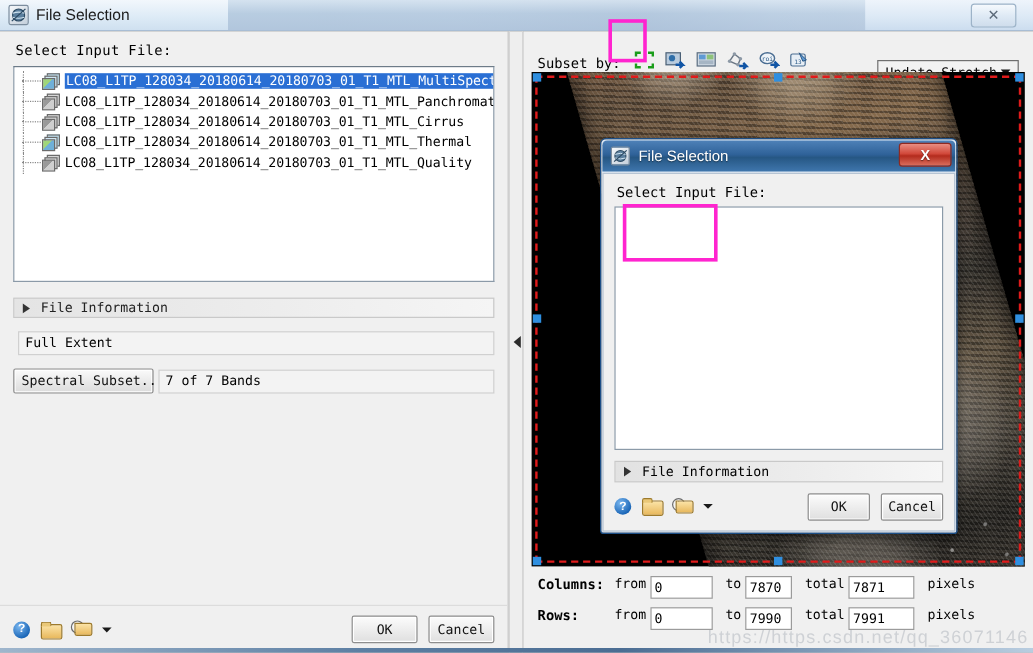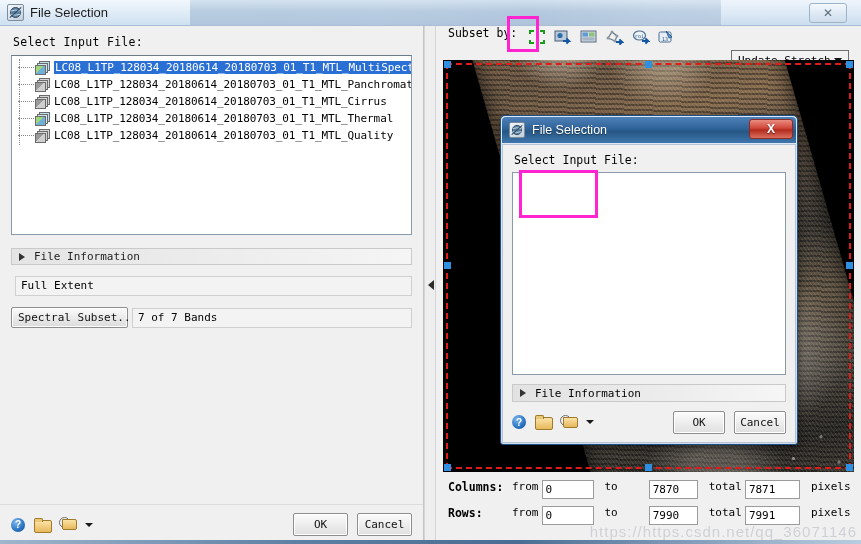--- a/index.html
+++ b/index.html
@@ -148,21 +148,21 @@
     border-left:1px solid #d5d5d5; border-right:1px solid #d5d5d5;
   }
   #splitter .arrow {
     position:absolute; left:3px; top:50%; transform:translateY(-50%);
     width:0;height:0;border-right:6px solid #2b2b2b;border-top:5px solid transparent;border-bottom:5px solid transparent;
   }
 
   
   #right-pane { flex:1 1 auto; position:relative; background:#f0f0f0; display:flex; flex-direction:column; }
 
-  #toolbar { height:34px; flex:0 0 34px; display:flex; align-items:flex-start; padding-left:12px; position:relative; }
+  #toolbar { height:34px; flex:0 0 34px; display:flex; align-items:flex-end; padding-left:12px; position:relative; }
   #toolbar .tb-label { font-size:11.5px; margin-right:9px; color:#000; }
   .tool { width:22px;height:21px;margin-right:4px; position:relative; display:flex;align-items:center;justify-content:center; }
   .tool svg{display:block;}
   .hl-box { position:absolute; border:3px solid #ff24cf; }
   #hl-tool { left:71px; top:-10px; width:32px; height:36px; }
 
   #stretch-sel {
     position:absolute; right:12px; top:24px; width:118px; height:20px;
     border:1px solid #6f6f6f; background:#f2f2f2;
     display:flex; align-items:center; padding:0 6px;
@@ -271,21 +271,21 @@
 
   
   #dims { flex:0 0 72px; padding:8px 0 0 12px; position:relative; }
   .dim-row { display:flex; align-items:flex-start; height:26px; }
   .dim-name { width:64px; font-size:11.5px; font-weight:bold; color:#000; }
   .dim-lbl { font-size:11px; color:#000; margin-right:3px; }
   .dim-in {
     border:1px solid #9b9b9b; background:#fff; height:19px; line-height:17px;
     font-size:11px; color:#000; padding:0 3px; margin-right:11px;
   }
-  .w-from{width:52px;} .w-to{width:49px;margin-left:28px;} .w-total{width:55px;}
+  .w-from{width:52px;} .w-to{width:39px;} .w-total{width:55px;}
   .dim-unit{font-size:11px;margin-right:0;}
 
   
   #watermark {
     position:absolute; right:4px; bottom:4px;
     font-family:"Liberation Sans",sans-serif; font-size:15px; letter-spacing:1px;
     color:rgba(120,130,145,.28); white-space:nowrap; pointer-events:none;
   }
   #outer-bottom-edge{ position:absolute;left:0;right:0;bottom:0;height:4px;
     background:linear-gradient(to right,#9fb6cd,#5d7fa3 35%,#4b6d93 60%,#b9cde0); }

